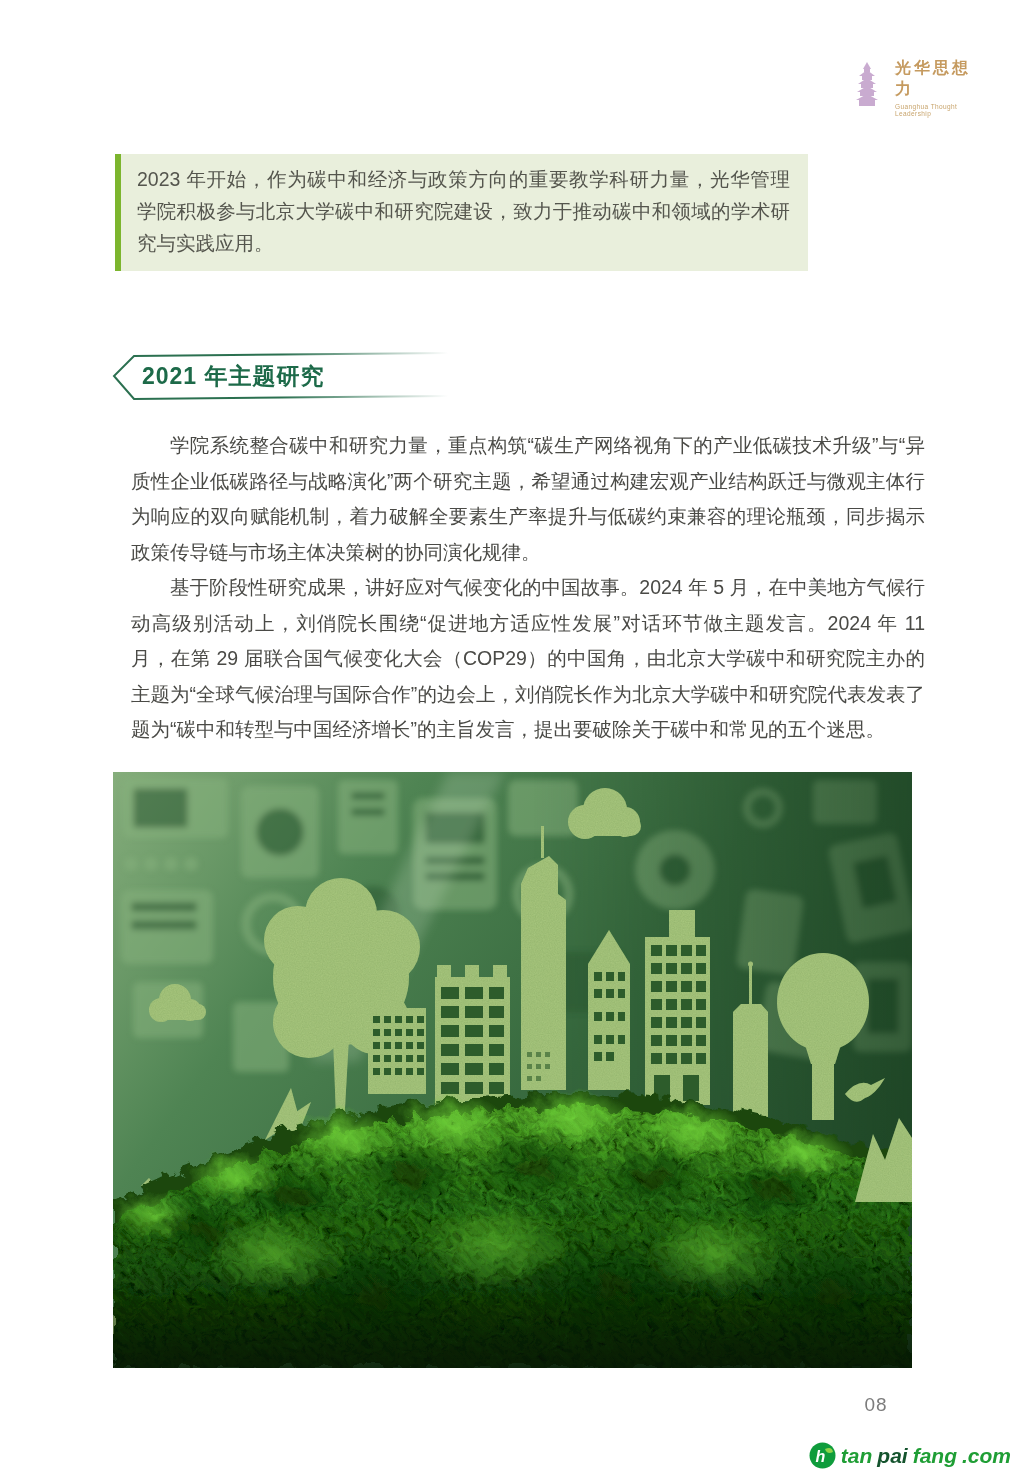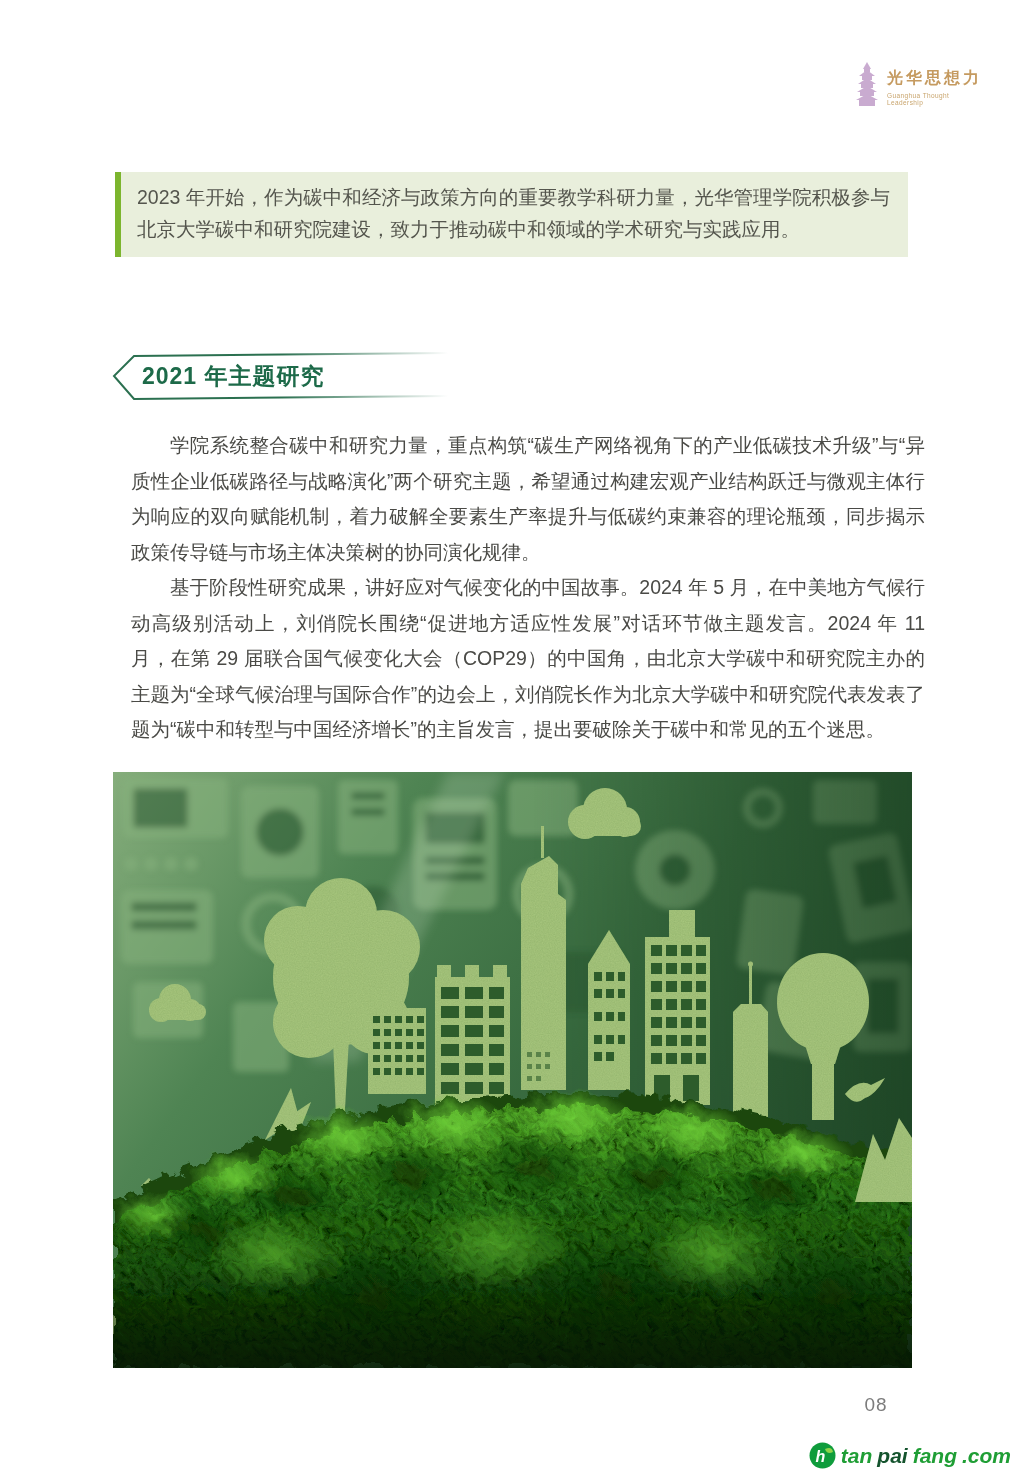--- a/index.html
+++ b/index.html
@@ -2,29 +2,29 @@
 <html><head>
 <meta charset="utf-8">
 <style>
   html,body{margin:0;padding:0;}
   body{
     width:1024px;height:1479px;position:relative;background:#ffffff;
     font-family:"Liberation Sans","DejaVu Sans",sans-serif;
     overflow:hidden;
   }
   
-  .logo{position:absolute;top:57px;right:38px;width:132px;height:60px;display:flex;align-items:center;gap:7px;}
+  .logo{position:absolute;top:57px;right:38px;width:132px;height:60px;display:flex;align-items:center;gap:15px;}
   .logo .pagoda{flex:0 0 auto;}
   .logo .lg-txt{display:flex;flex-direction:column;justify-content:center;}
   .logo .lg-cn{font-size:16px;font-weight:bold;color:#C59A5F;letter-spacing:3px;font-family:"Liberation Serif","DejaVu Serif",serif;}
   .logo .lg-en{font-size:6.5px;color:#C8A46C;letter-spacing:.4px;margin-top:3px;}
 
   
   .hl-box{
-    position:absolute;left:115px;top:172px;width:793px;box-sizing:border-box;
+    position:absolute;left:115px;top:154px;width:693px;box-sizing:border-box;
     background:#E9EFDC;border-left:6px solid #7CB52E;
     padding:9px 18px 12px 16px;
   }
   .hl-box p{
     margin:0;font-size:19.5px;line-height:32px;color:#54554D;
     text-align:justify;
   }
   .hl-box p + p{margin-top:9px;}
 
   

